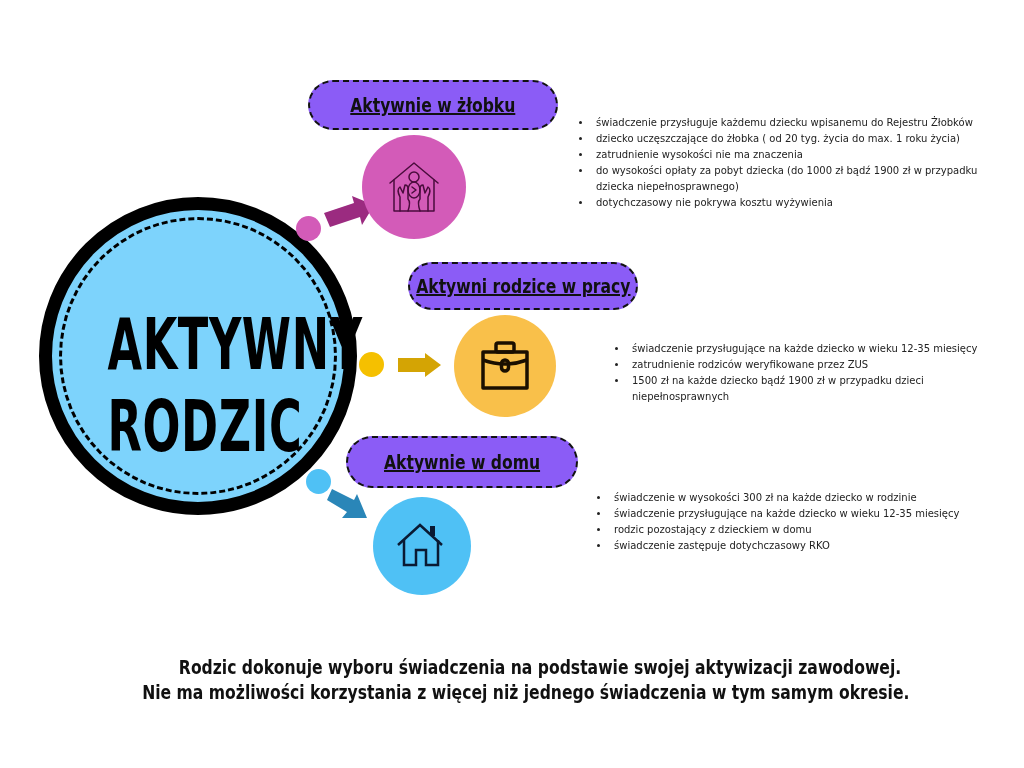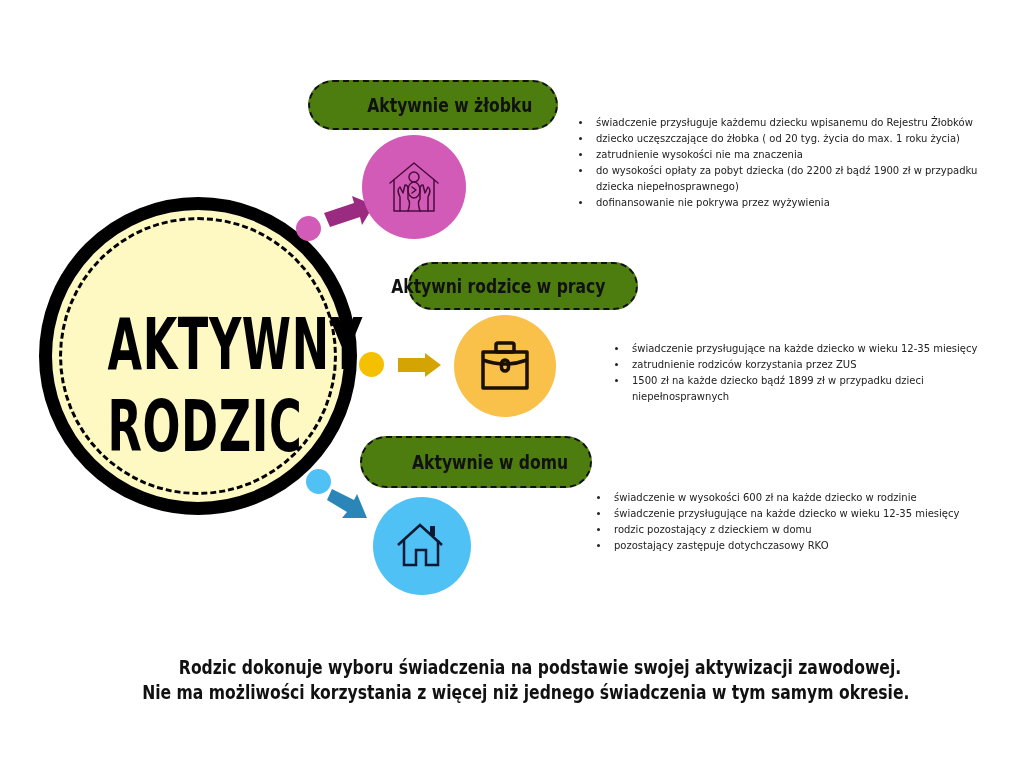--- a/index.html
+++ b/index.html
@@ -2,39 +2,39 @@
 <html><head>
   <meta charset="utf-8">
   <style>
     html, body { margin: 0; padding: 0; background: #ffffff; }
     body { width: 1024px; height: 768px; position: relative; overflow: hidden; font-family: "Liberation Sans", sans-serif; color: #111; }
     .abs { position: absolute; }
 
     
     .main-circle {
       position: absolute; left: 39px; top: 197px; width: 292px; height: 292px;
-      border: 13px solid #000; border-radius: 50%; background: #fef9c3;
+      border: 13px solid #000; border-radius: 50%; background: #7dd3fc;
     }
     .main-circle .inner-ring {
       position: absolute; left: 7px; top: 7px; right: 7px; bottom: 7px;
       border: 3px dashed #000; border-radius: 50%;
     }
     .main-title {
       position: absolute; left: 0; right: 0; text-align: center;
       font-family: "DejaVu Sans", sans-serif; font-weight: bold;
       transform: scaleX(0.62); transform-origin: center;
       font-size: 72px; letter-spacing: 1px; color: #000; line-height: 1;
     }
     .mt1 { top: 98px; }
     .mt2 { top: 180px; }
 
     
     .pill {
       position: absolute; border: 2px dashed #111; border-radius: 28px;
-      background: #4d7c0f; display: flex; align-items: center; justify-content: flex-end;
+      background: #8b5cf6; display: flex; align-items: center; justify-content: center; text-decoration: underline;
     }
     .pill span {
       font-family: "DejaVu Sans", sans-serif; font-weight: bold; font-size: 20px;
       display: inline-block; transform: scaleX(0.78); white-space: nowrap; color: #111;
     }
 
     
     .dot { position: absolute; border-radius: 50%; }
     .big { position: absolute; border-radius: 50%; display: flex; align-items: center; justify-content: center; }
 
@@ -78,22 +78,22 @@
       <path d="M28,30 l4,3 -4,3"></path>
       <path d="M16,54 l0,-14 c-2,-4 -3,-8 0,-10 l3,6 2,-8 c2,0 3,2 3,4 l0,10 c2,2 2,6 0,12"></path>
       <path d="M44,54 l0,-14 c2,-4 3,-8 0,-10 l-3,6 -2,-8 c-2,0 -3,2 -3,4 l0,10 c-2,2 -2,6 0,12"></path>
     </g>
   </svg>
 </div>
 <ul class="bl" style="left:574px; top:115px; width:400px;">
   <li>świadczenie przysługuje każdemu dziecku wpisanemu do Rejestru Żłobków</li>
   <li>dziecko uczęszczające do żłobka ( od 20 tyg. życia do max. 1 roku życia)</li>
   <li>zatrudnienie wysokości nie ma znaczenia</li>
-  <li>do wysokości opłaty za pobyt dziecka (do 2200 zł bądź 1900 zł w przypadku dziecka niepełnosprawnego)</li>
-  <li>dofinansowanie nie pokrywa przez wyżywienia</li>
+  <li>do wysokości opłaty za pobyt dziecka (do 1000 zł bądź 1900 zł w przypadku dziecka niepełnosprawnego)</li>
+  <li>dotychczasowy nie pokrywa kosztu wyżywienia</li>
 </ul>
 
 <div class="pill" style="left:408px; top:262px; width:226px; height:44px;">
   <span>Aktywni rodzice w pracy</span>
 </div>
 <div class="dot" style="left:359px; top:352px; width:25px; height:25px; background:#f5c000;"></div>
 <svg class="abs" style="left:397px; top:352px;" width="46" height="26" viewBox="0 0 46 26">
   <polygon points="1,6 28,6 28,1 44,13 28,25 28,20 1,20" fill="#d4a404"></polygon>
 </svg>
 <div class="big" style="left:454px; top:315px; width:102px; height:102px; background:#f9c04a;">
@@ -101,45 +101,45 @@
     <g fill="none" stroke="#1a0f00" stroke-width="3.5" stroke-linejoin="round">
       <rect x="19" y="5" width="18" height="9" rx="2"></rect>
       <rect x="6" y="14" width="44" height="36"></rect>
       <path d="M6,22 Q28,30 50,22"></path>
       <rect x="24.5" y="22" width="7" height="11" rx="3.5"></rect>
     </g>
   </svg>
 </div>
 <ul class="bl" style="left:610px; top:341px; width:360px;">
   <li>świadczenie przysługujące na każde dziecko w wieku 12-35 miesięcy</li>
-  <li>zatrudnienie rodziców korzystania przez ZUS</li>
-  <li>1500 zł na każde dziecko bądź 1899 zł w przypadku dzieci niepełnosprawnych</li>
+  <li>zatrudnienie rodziców weryfikowane przez ZUS</li>
+  <li>1500 zł na każde dziecko bądź 1900 zł w przypadku dzieci niepełnosprawnych</li>
 </ul>
 
-<div class="pill" style="left:360px; top:436px; width:228px; height:48px;">
+<div class="pill" style="left:346px; top:436px; width:228px; height:48px;">
   <span>Aktywnie w domu</span>
 </div>
 <div class="dot" style="left:306px; top:469px; width:25px; height:25px; background:#4fc1f5;"></div>
 <svg class="abs" style="left:326px; top:488px;" width="44" height="34" viewBox="0 0 44 34">
   <polygon points="6,1 28,12 31,6 41,30 16,30 21,24 1,12" fill="#2a86b8"></polygon>
 </svg>
 <div class="big" style="left:373px; top:497px; width:98px; height:98px; background:#4fc1f5;">
   <svg width="56" height="50" viewBox="0 0 56 50">
     <g fill="none" stroke="#0a1a33" stroke-width="2.5" stroke-linejoin="miter">
       <polyline points="4,24 26,4 48,24"></polyline>
       <polyline points="10,19 10,44 22,44 22,29 32,29 32,44 44,44 44,19"></polyline>
     </g>
     <rect x="36" y="5" width="5" height="10" fill="#0a1a33"></rect>
   </svg>
 </div>
 <ul class="bl" style="left:592px; top:490px; width:400px;">
-  <li>świadczenie w wysokości 600 zł na każde dziecko w rodzinie</li>
+  <li>świadczenie w wysokości 300 zł na każde dziecko w rodzinie</li>
   <li>świadczenie przysługujące na każde dziecko w wieku 12-35 miesięcy</li>
   <li>rodzic pozostający z dzieckiem w domu</li>
-  <li>pozostający zastępuje dotychczasowy RKO</li>
+  <li>świadczenie zastępuje dotychczasowy RKO</li>
 </ul>
 
 <div class="footer" style="top:655px; left:28px;">
   <span>Rodzic dokonuje wyboru świadczenia na podstawie swojej aktywizacji zawodowej.</span>
 </div>
 <div class="footer" style="top:680px; left:0px;padding-left:14px;">
   <span>Nie ma możliwości korzystania z więcej niż jednego świadczenia w tym samym okresie.</span>
 </div>
 
 </body></html>

